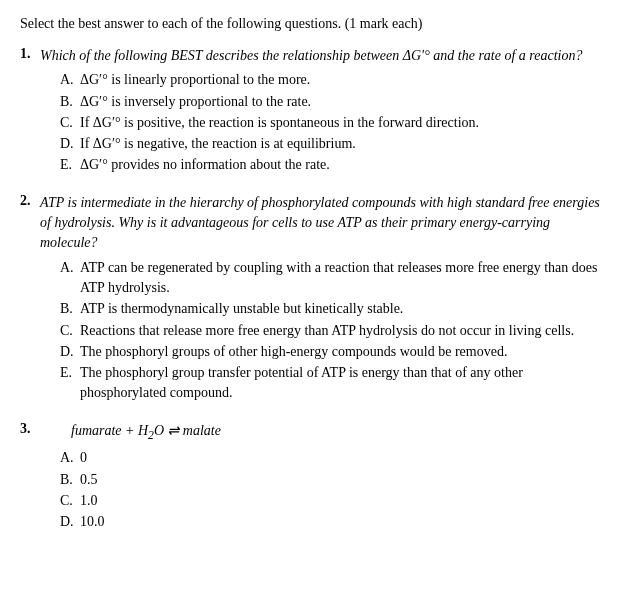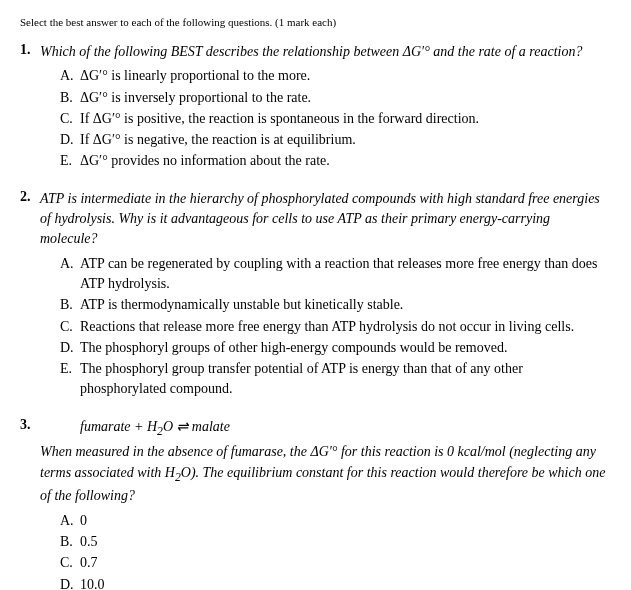--- a/index.html
+++ b/index.html
@@ -11,21 +11,21 @@
       background: #fff;
       font-family: "Times New Roman", Times, serif;
       font-size: 14px;
       color: #000;
       width: 631px;
       min-height: 590px;
       padding: 16px 20px;
     }
     .instructions {
       margin-bottom: 14px;
-      font-size: 11px;
+      font-size: 14px;
     }
     .question-block {
       margin-bottom: 16px;
     }
     .question-text {
       display: flex;
       gap: 4px;
       margin-bottom: 4px;
     }
     .question-number {
@@ -50,21 +50,21 @@
       line-height: 1.45;
       margin-bottom: 1px;
     }
     .option-label {
       min-width: 16px;
     }
     .option-text {
       flex: 1;
     }
     .reaction-line {
-      margin-left: 40px;
+      margin-left: 31px;
       margin-bottom: 4px;
     }
   </style>
 </head>
 <body>
 
 <p class="instructions">Select the best answer to each of the following questions. (1 mark each)</p>
 
 <div class="question-block">
   <div class="question-text">
@@ -126,33 +126,32 @@
       </div>
     </div>
   </div>
 </div>
 
 <div class="question-block">
   <div class="question-text">
     <span class="question-number"><strong>3.</strong></span>
     <div class="question-body">
       <p class="reaction-line">fumarate + H<sub>2</sub>O ⇌ malate</p>
-      <p>When measured in the absence of fumarase, the ΔG′° for this reaction is 0 kcal/mol (neglecting any terms associated with H<sub>2</sub>O). The equilibrium constant for this reaction would therefore be which one of the following?</p>
       <div class="options">
         <div class="option">
           <span class="option-label">A.</span>
           <span class="option-text">0</span>
         </div>
         <div class="option">
           <span class="option-label">B.</span>
           <span class="option-text">0.5</span>
         </div>
         <div class="option">
           <span class="option-label">C.</span>
-          <span class="option-text">0.7</span>
+          <span class="option-text">1.0</span>
         </div>
         <div class="option">
           <span class="option-label">D.</span>
           <span class="option-text">10.0</span>
         </div>
 
       </div>
     </div>
   </div>
 </div>

